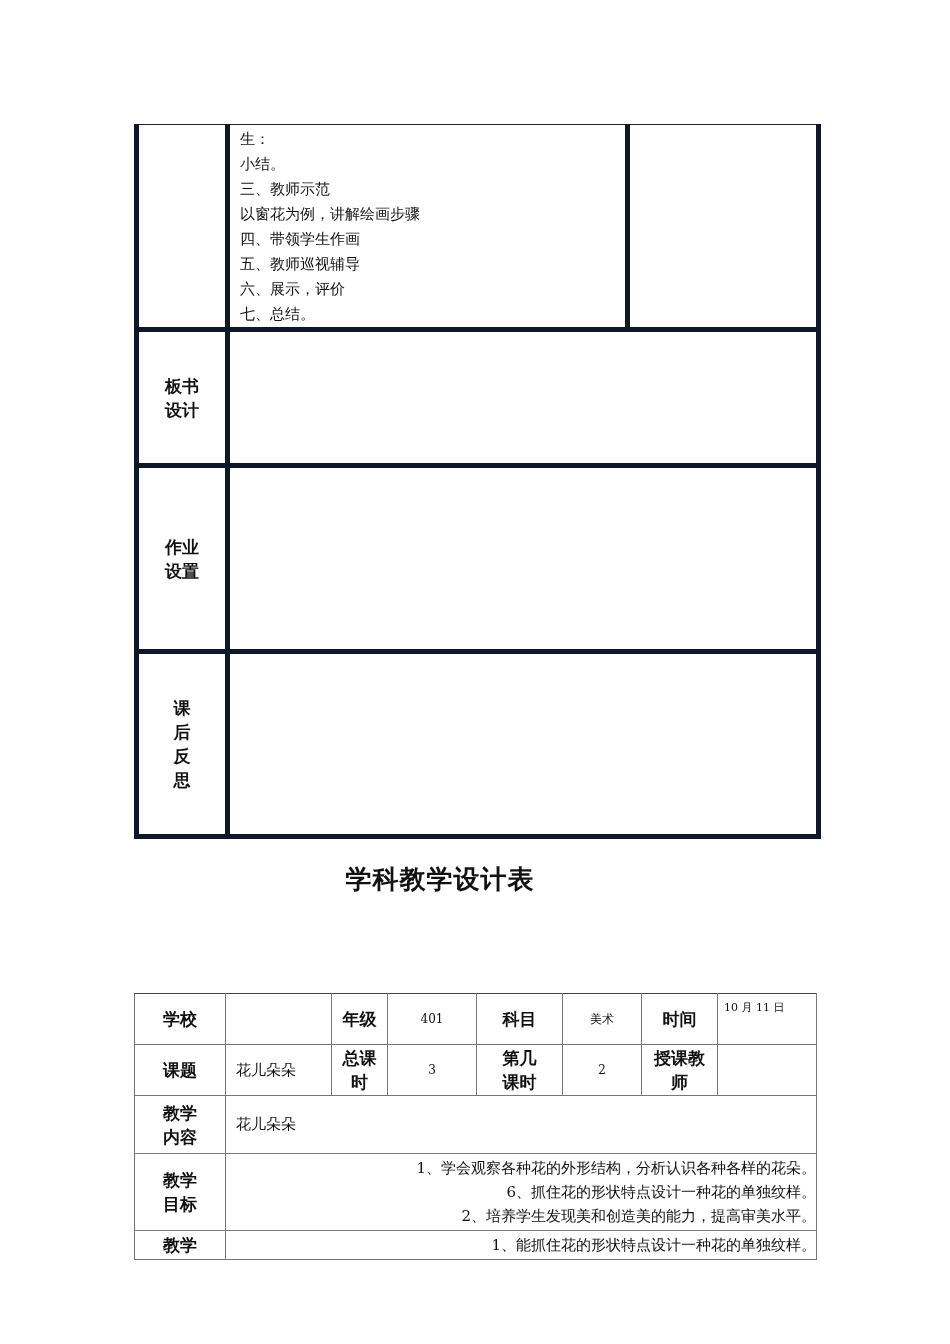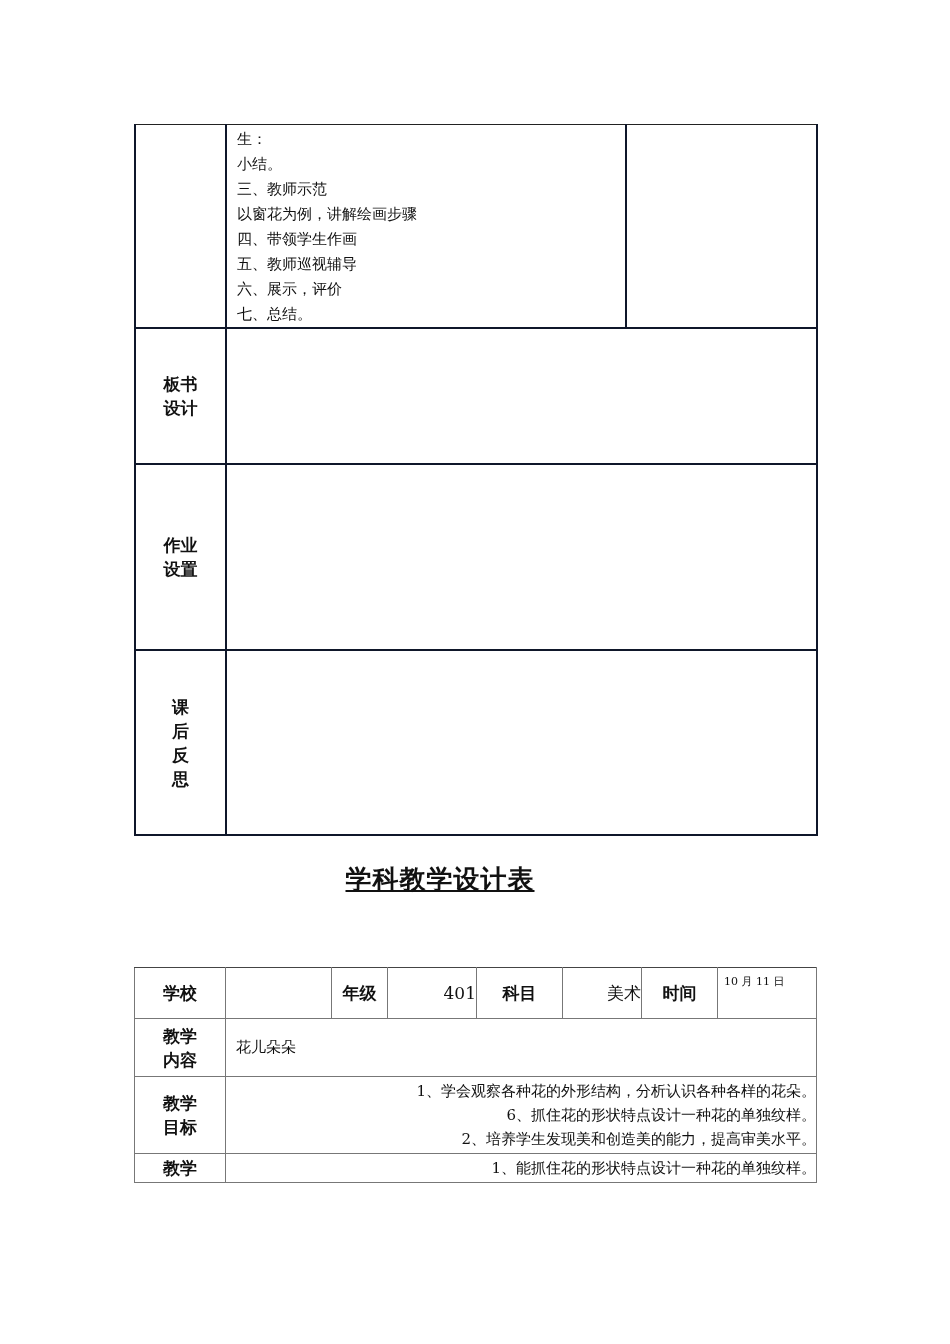--- a/index.html
+++ b/index.html
@@ -1,33 +1,33 @@
 <!DOCTYPE html>
 <html><head>
 <meta charset="utf-8">
 <style>
   html, body { margin: 0; padding: 0; background: #ffffff; }
   body { width: 950px; height: 1344px; position: relative; overflow: hidden;
          font-family: "DejaVu Serif", "Liberation Serif", serif; color: #111; }
-  .abs { position: absolute; box-sizing: border-box; text-decoration: underline; }
+  .abs { position: absolute; box-sizing: border-box; }
   table { border-collapse: collapse; table-layout: fixed; position: absolute; }
   td { box-sizing: border-box; padding: 0; vertical-align: middle; }
   .t1 { left: 134px; top: 124px; width: 682px; }
-  .t1 td { border: 2px solid #0f172a; }
+  .t1 td { border: 5px solid #0f172a; }
   .t1 tr.r-top td { border-top: 1.5px solid #222; }
   .hdr { font-family: "DejaVu Sans", "Liberation Sans", sans-serif; font-weight: bold;
          font-size: 17px; text-align: center; line-height: 24px; }
   .body-lines { font-size: 15px; line-height: 25px; padding: 2px 0 0 10px; vertical-align: top; }
   .title { left: 0; width: 950px; top: 862px; text-align: center;
            font-family: "DejaVu Sans", "Liberation Sans", sans-serif; font-weight: bold;
            font-size: 26px; letter-spacing: 1px; padding-right: 70px; }
-  .t2 { left: 134px; top: 967px; width: 682px; }
+  .t2 { left: 134px; top: 993px; width: 682px; }
   .t2 td { border: 1px solid #777; }
   .t2 tr:first-child td { border-top: 1.5px solid #444; }
-  .val { font-size: 17px; text-align: right; }
+  .val { font-size: 12px; text-align: center; }
   .val-left { font-size: 15px; text-align: left; padding-left: 10px; }
   .goal { font-size: 15px; line-height: 24px; padding: 2px 0 2px 8px; text-align: right; }
   .date { font-size: 11px; line-height: 23px; padding: 2px 6px; text-align: justify;
           vertical-align: top; }
 </style>
 </head>
 <body>
 
 <table class="t1">
   <colgroup>
@@ -93,20 +93,39 @@
       <tr style="height:51px">
     <td class="hdr">学校</td>
     <td class="val"></td>
     <td class="hdr">年级</td>
     <td class="val">401</td>
     <td class="hdr">科目</td>
     <td class="val">美术</td>
     <td class="hdr">时间</td>
     <td class="date">10 月 11 日</td>
   </tr>
+  <tr style="height:51px">
+    <td class="hdr">课题</td>
+    <td class="val-left">花儿朵朵</td>
+    <td class="hdr">
+      <div>总课</div>
+      <div>时</div>
+    </td>
+    <td class="val">3</td>
+    <td class="hdr">
+      <div>第几</div>
+      <div>课时</div>
+    </td>
+    <td class="val">2</td>
+    <td class="hdr">
+      <div>授课教</div>
+      <div>师</div>
+    </td>
+    <td class="val"></td>
+  </tr>
   <tr style="height:58px">
     <td class="hdr">
       <div>教学</div>
       <div>内容</div>
     </td>
     <td colspan="7" class="val-left">花儿朵朵</td>
   </tr>
   <tr style="height:75px">
     <td class="hdr">
       <div>教学</div>

